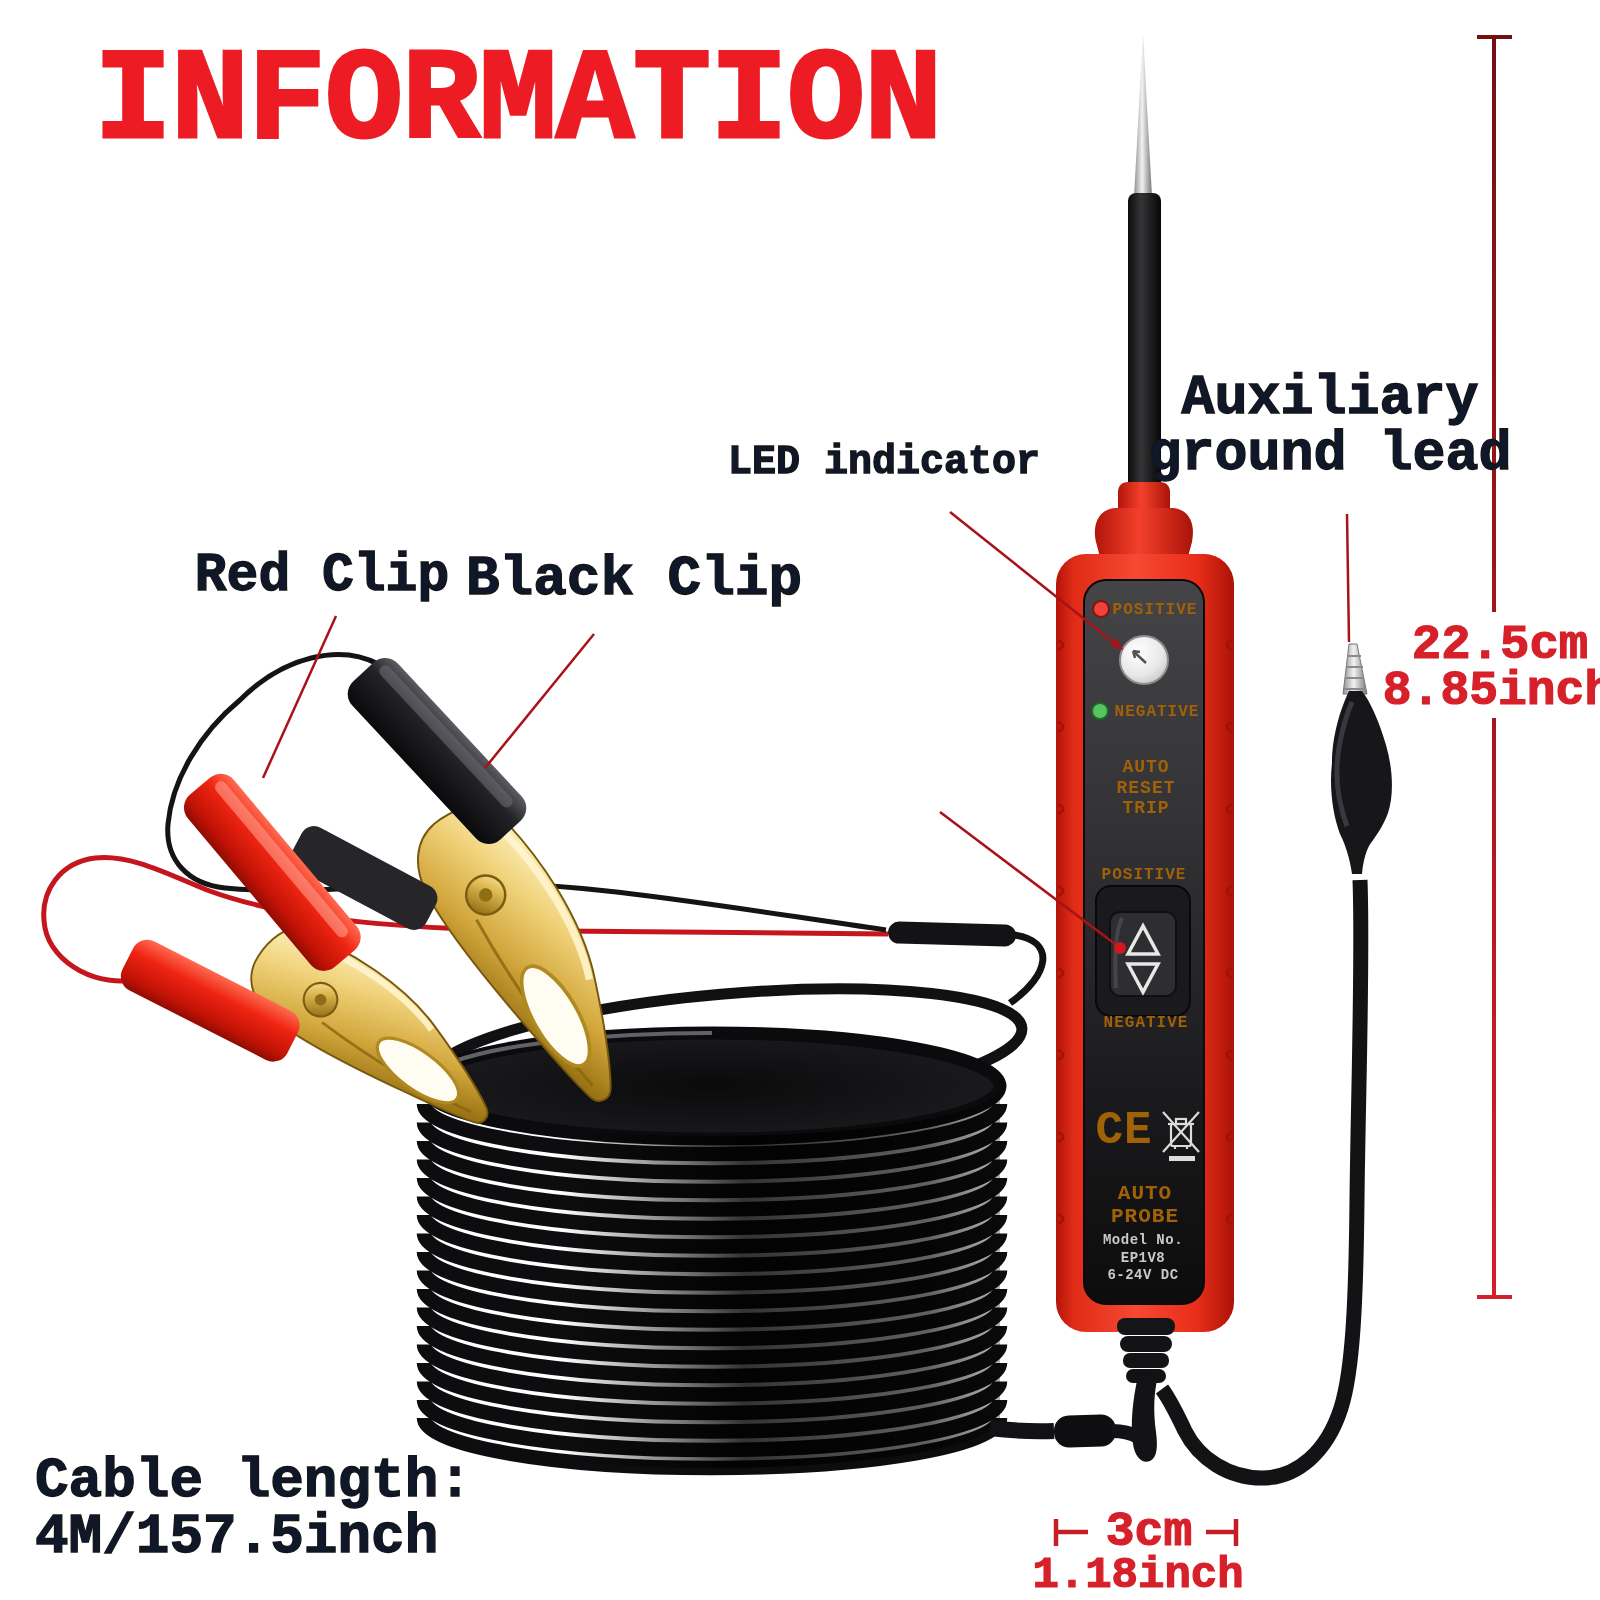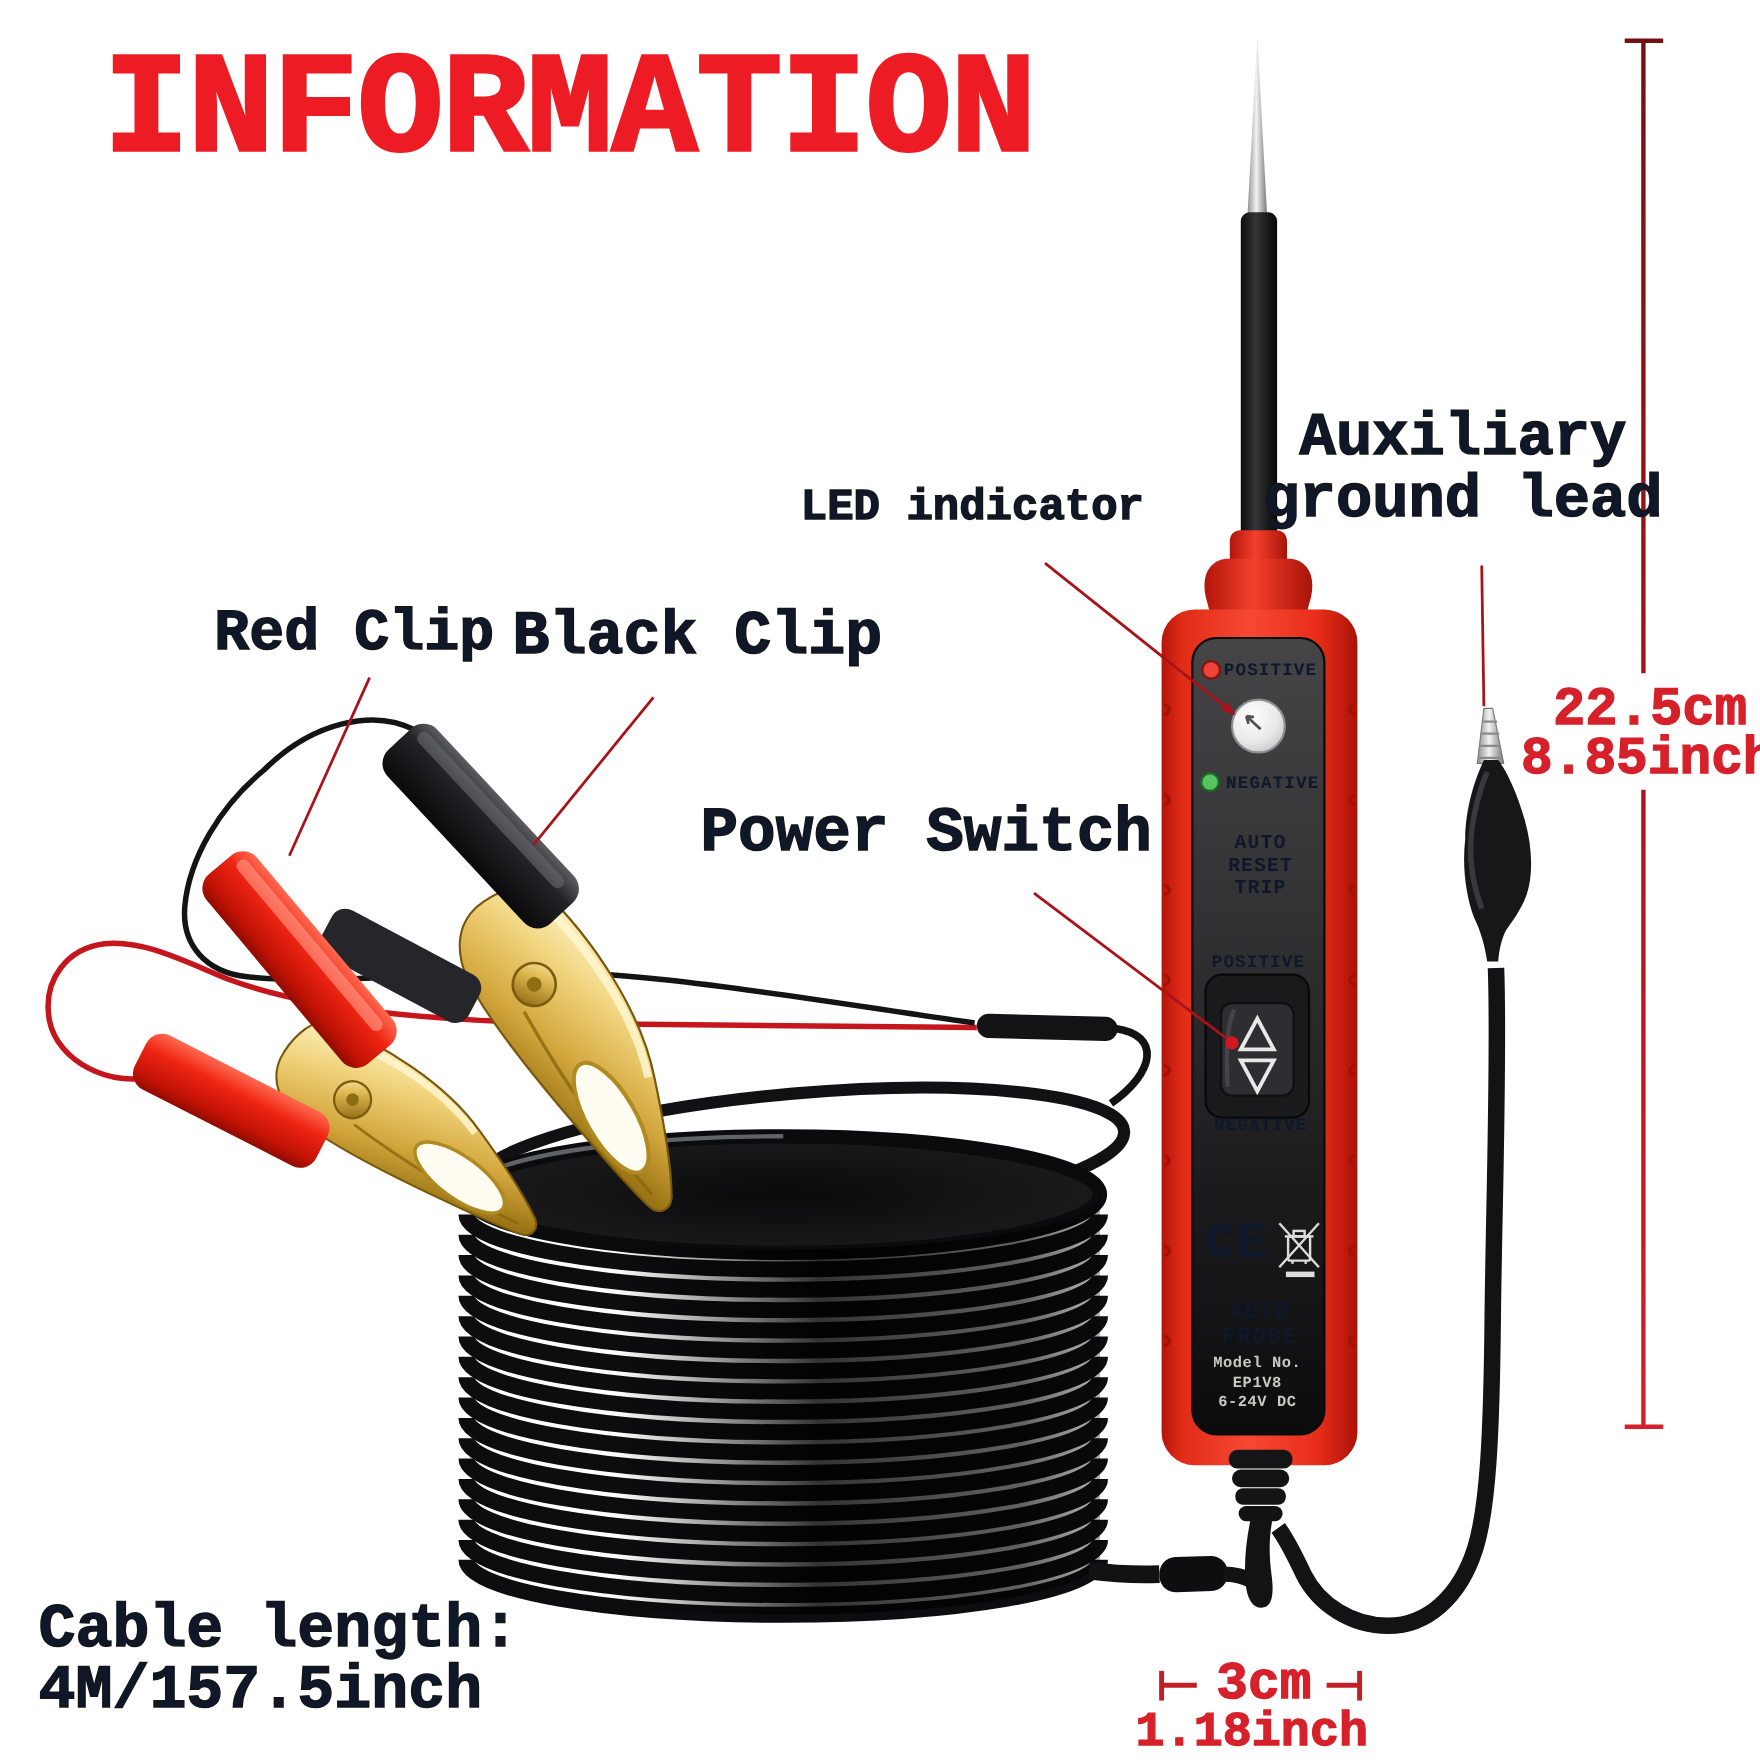--- a/index.html
+++ b/index.html
@@ -4,21 +4,21 @@
 <style>
   html,body{margin:0;padding:0;background:#ffffff;}
   #canvas{position:relative;width:1600px;height:1600px;background:#ffffff;overflow:hidden;
           font-family:Liberation Mono, monospace;}
   #art{position:absolute;left:0;top:0;width:1600px;height:1600px;}
   .txt{position:absolute;white-space:nowrap;line-height:1;}
   .title{font-weight:bold;font-size:130px;letter-spacing:-1.0px;color:#ed1c24;-webkit-text-stroke:3px #ed1c24;}
   .lbl{font-weight:bold;color:#0f172a;-webkit-text-stroke:1.3px #151515;}
   .ctr{transform:translateX(-50%);text-align:center;}
   .dimred{font-weight:bold;color:#d6202a;-webkit-text-stroke:1.2px #d6202a;}
-  .devtxt{position:absolute;font-weight:bold;color:#0f172a;text-align:center;
+  .devtxt{position:absolute;font-weight:bold;color:#a16207;text-align:center;
           transform:translateX(-50%);line-height:1;letter-spacing:1px;white-space:nowrap;}
 </style>
 </head>
 <body>
 
 <div id="canvas">
 
 <svg id="art" viewBox="0 0 1600 1600">
   <defs>
     <linearGradient id="gBody" x1="0" y1="0" x2="1" y2="0">
@@ -239,21 +239,20 @@
 
 <div class="txt title" style="left:94px;top:38px;">INFORMATION</div>
 
 <div class="txt lbl ctr" style="left:852px;top:443px;font-size:40px;margin-left:32px;">LED indicator</div>
 <div class="txt lbl ctr" style="left:1330px;top:371px;font-size:55px;line-height:1.02;">
   <div>Auxiliary</div>
   <div>ground lead</div>
 </div>
 <div class="txt lbl ctr" style="left:322px;top:550px;font-size:53px;">Red Clip</div>
 <div class="txt lbl ctr" style="left:634px;top:551px;font-size:56px;">Black Clip</div>
-<div class="txt lbl ctr" style="left:842px;top:731px;font-size:57px;">Power Switch</div>
 <div class="txt lbl" style="left:35px;top:1453px;font-size:56px;line-height:1.0;">
   <div>Cable length:</div>
   <div>4M/157.5inch</div>
 </div>
 
 <div class="txt dimred ctr" style="left:1500px;top:621px;font-size:49px;text-align:center;">22.5cm</div>
 <div class="txt dimred ctr" style="left:1498px;top:667px;font-size:48px;">8.85inch</div>
 <div class="txt dimred ctr" style="left:1149px;top:1508px;font-size:48px;">3cm</div>
 <div class="txt dimred ctr" style="left:1138px;top:1553px;font-size:44px;">1.18inch</div>
 

